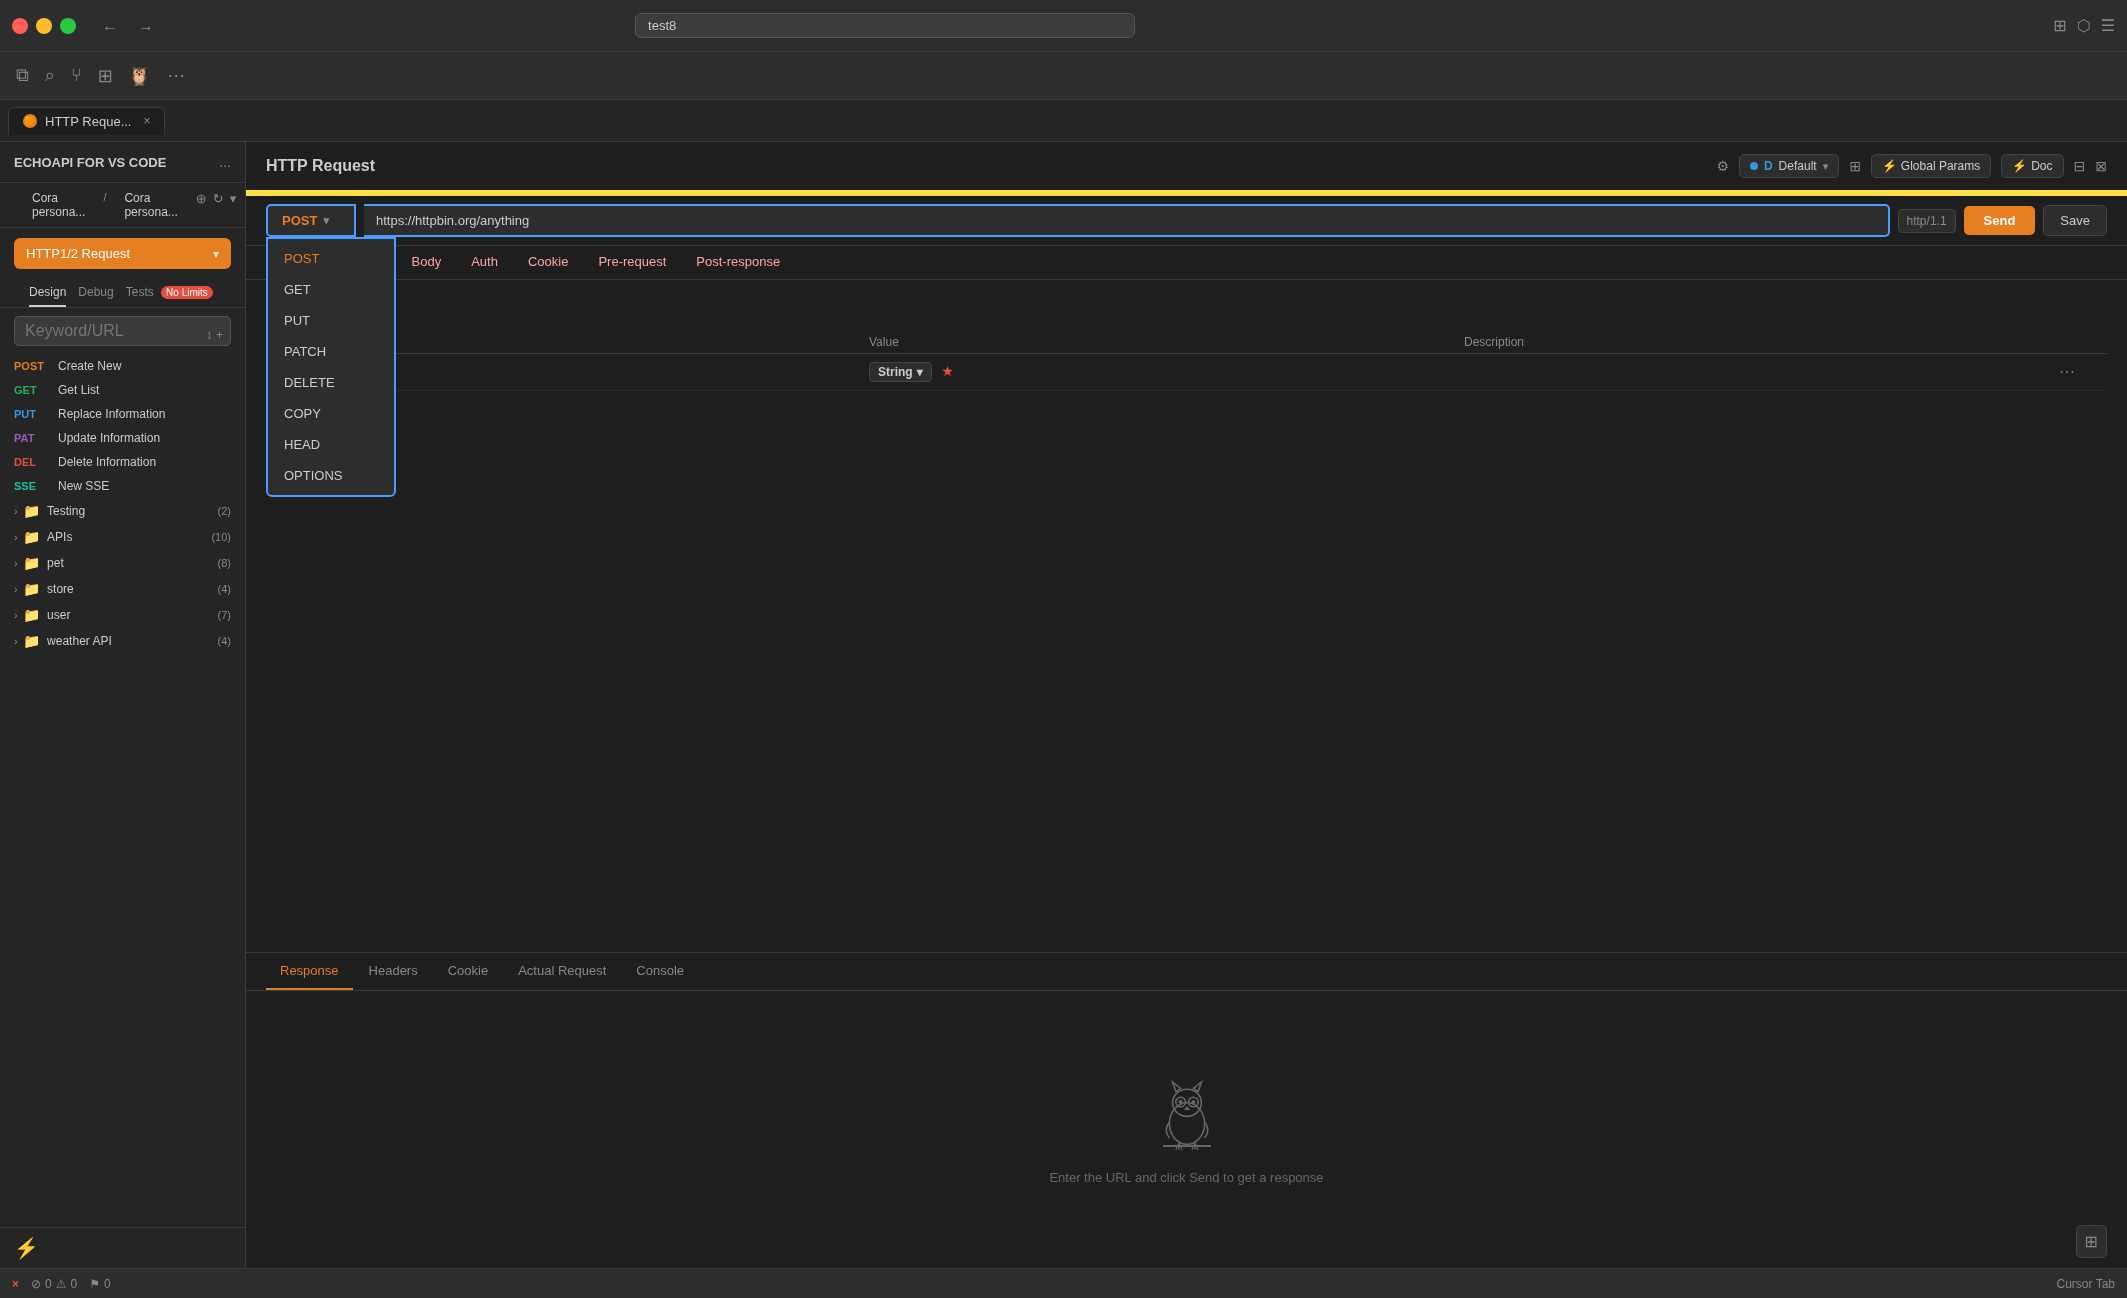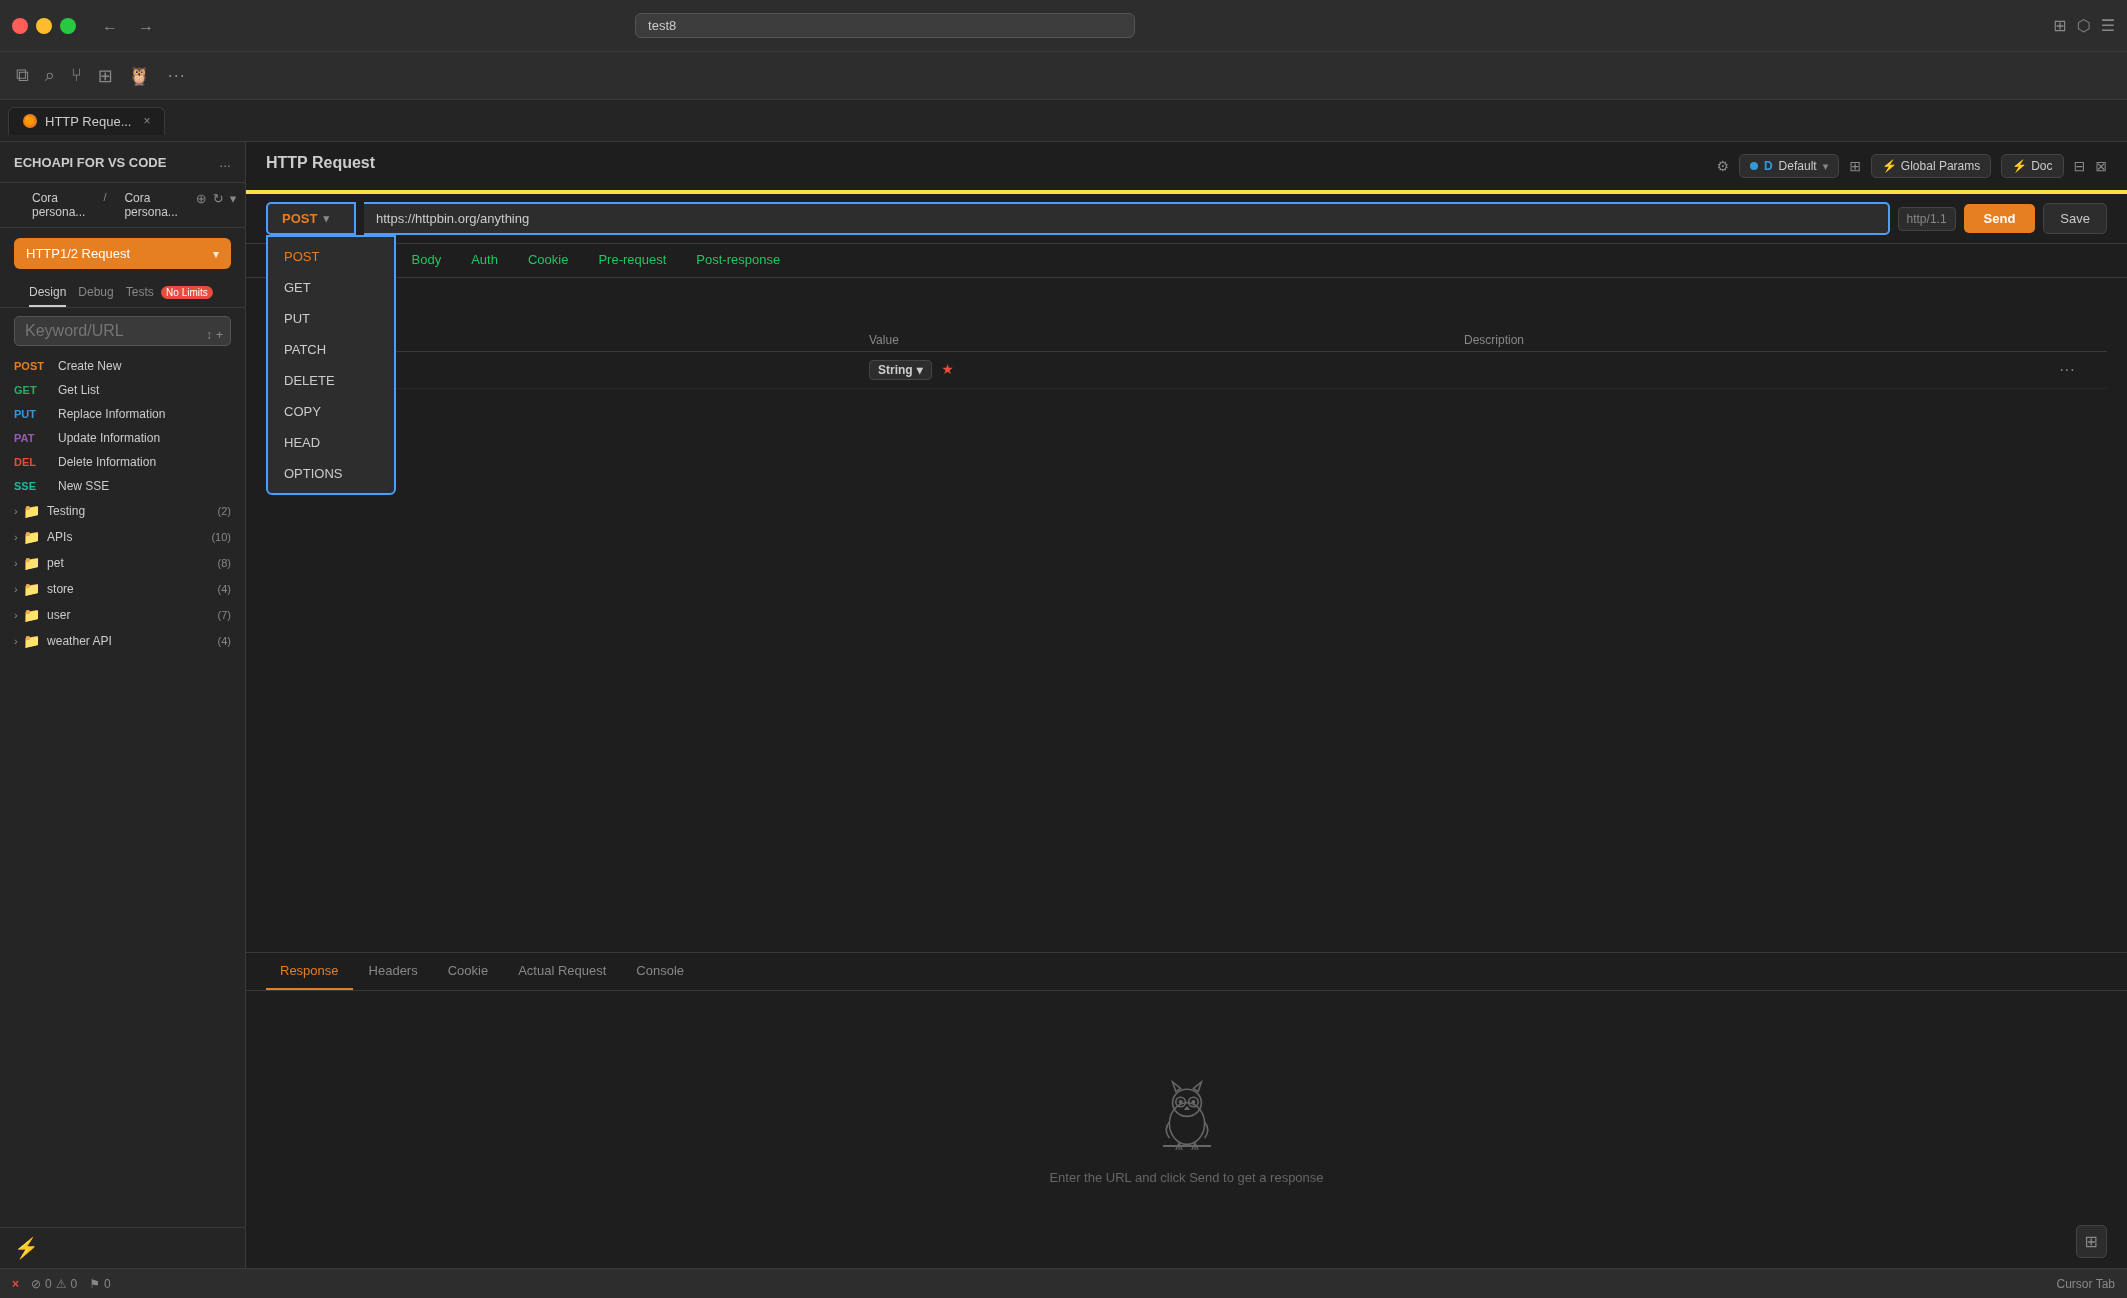--- a/index.html
+++ b/index.html
@@ -324,23 +324,23 @@
       flex: 1;
       display: flex;
       flex-direction: column;
       overflow: hidden;
       background: #1e1e1e;
     }
 
     
     .request-header {
       display: flex;
-      align-items: flex-start;
+      align-items: center;
       padding: 12px 20px;
-      border-bottom: 4px solid #fde047;
+      border-bottom: 6px solid #fde047;
       gap: 12px;
     }
     .request-title {
       font-size: 16px;
       font-weight: 600;
       color: #ccc;
       flex: 1;
     }
     .request-header-right {
       display: flex;
@@ -469,21 +469,21 @@
     .req-tabs {
       display: flex;
       align-items: center;
       padding: 0 20px;
       border-bottom: 1px solid #3a3a3a;
       gap: 2px;
     }
     .req-tab {
       padding: 8px 14px;
       font-size: 13px;
-      color: #22c55e;
+      color: #fca5a5;
       cursor: pointer;
       border-bottom: 2px solid transparent;
     }
 
     
     .req-body {
       flex: 1;
       padding: 16px 20px;
       overflow: auto;
     }

